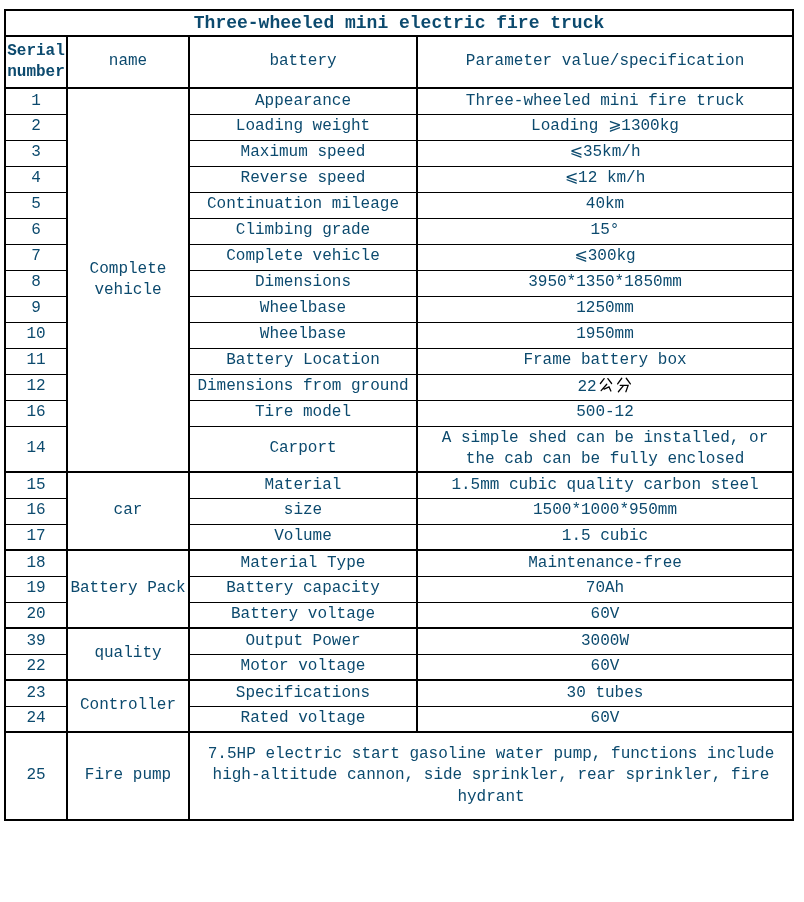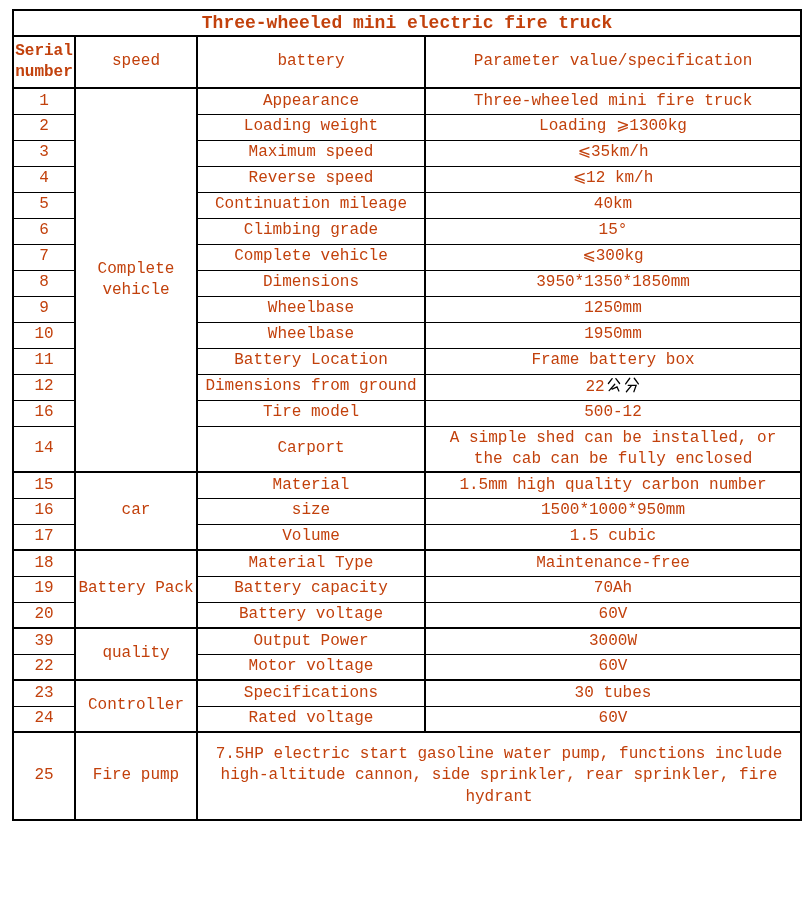--- a/index.html
+++ b/index.html
@@ -1,22 +1,22 @@
 <!DOCTYPE html>
 <html><head>
 <meta charset="utf-8">
 <style>
   html, body { margin: 0; padding: 0; background: #ffffff; }
   .page {
     width: 804px;
     height: 902px;
     box-sizing: border-box;
-    padding: 9px 12px;
+    padding: 9px 4px;
     background: #ffffff;
-    color: #c2410c;
+    color: #0c4a6e;
     font-family: "Liberation Mono", "DejaVu Sans", "DejaVu Sans Mono", monospace;
   }
   table.spec {
     width: 788px;
     table-layout: fixed;
     border-collapse: collapse;
     border: 2px solid #000;
   }
   col.c-serial { width: 62px; }
   col.c-name { width: 122px; }
@@ -63,21 +63,21 @@
       <col class="c-name">
       <col class="c-project">
       <col class="c-param">
     </colgroup>
     <thead>
       <tr class="title-row">
         <td colspan="4">Three-wheeled mini electric fire truck</td>
       </tr>
       <tr class="header-row">
         <th class="serial-h">Serial number</th>
-        <th>speed</th>
+        <th>name</th>
         <th>battery</th>
         <th>Parameter value/specification</th>
       </tr>
     </thead>
     <tbody id="tbody">
         <tr class="gs">
           <td>1</td>
           <td rowspan="14">Complete vehicle</td>
           <td>Appearance</td>
           <td>Three-wheeled mini fire truck</td>
@@ -148,21 +148,21 @@
         </tr>
         <tr class="h2">
           <td>14</td>
           <td>Carport</td>
           <td>A simple shed can be installed, or<br>the cab can be fully enclosed</td>
         </tr>
         <tr class="gs">
           <td>15</td>
           <td rowspan="3">car</td>
           <td>Material</td>
-          <td>1.5mm high quality carbon number</td>
+          <td>1.5mm cubic quality carbon steel</td>
         </tr>
         <tr>
           <td>16</td>
           <td>size</td>
           <td>1500*1000*950mm</td>
         </tr>
         <tr>
           <td>17</td>
           <td>Volume</td>
           <td>1.5 cubic</td>

